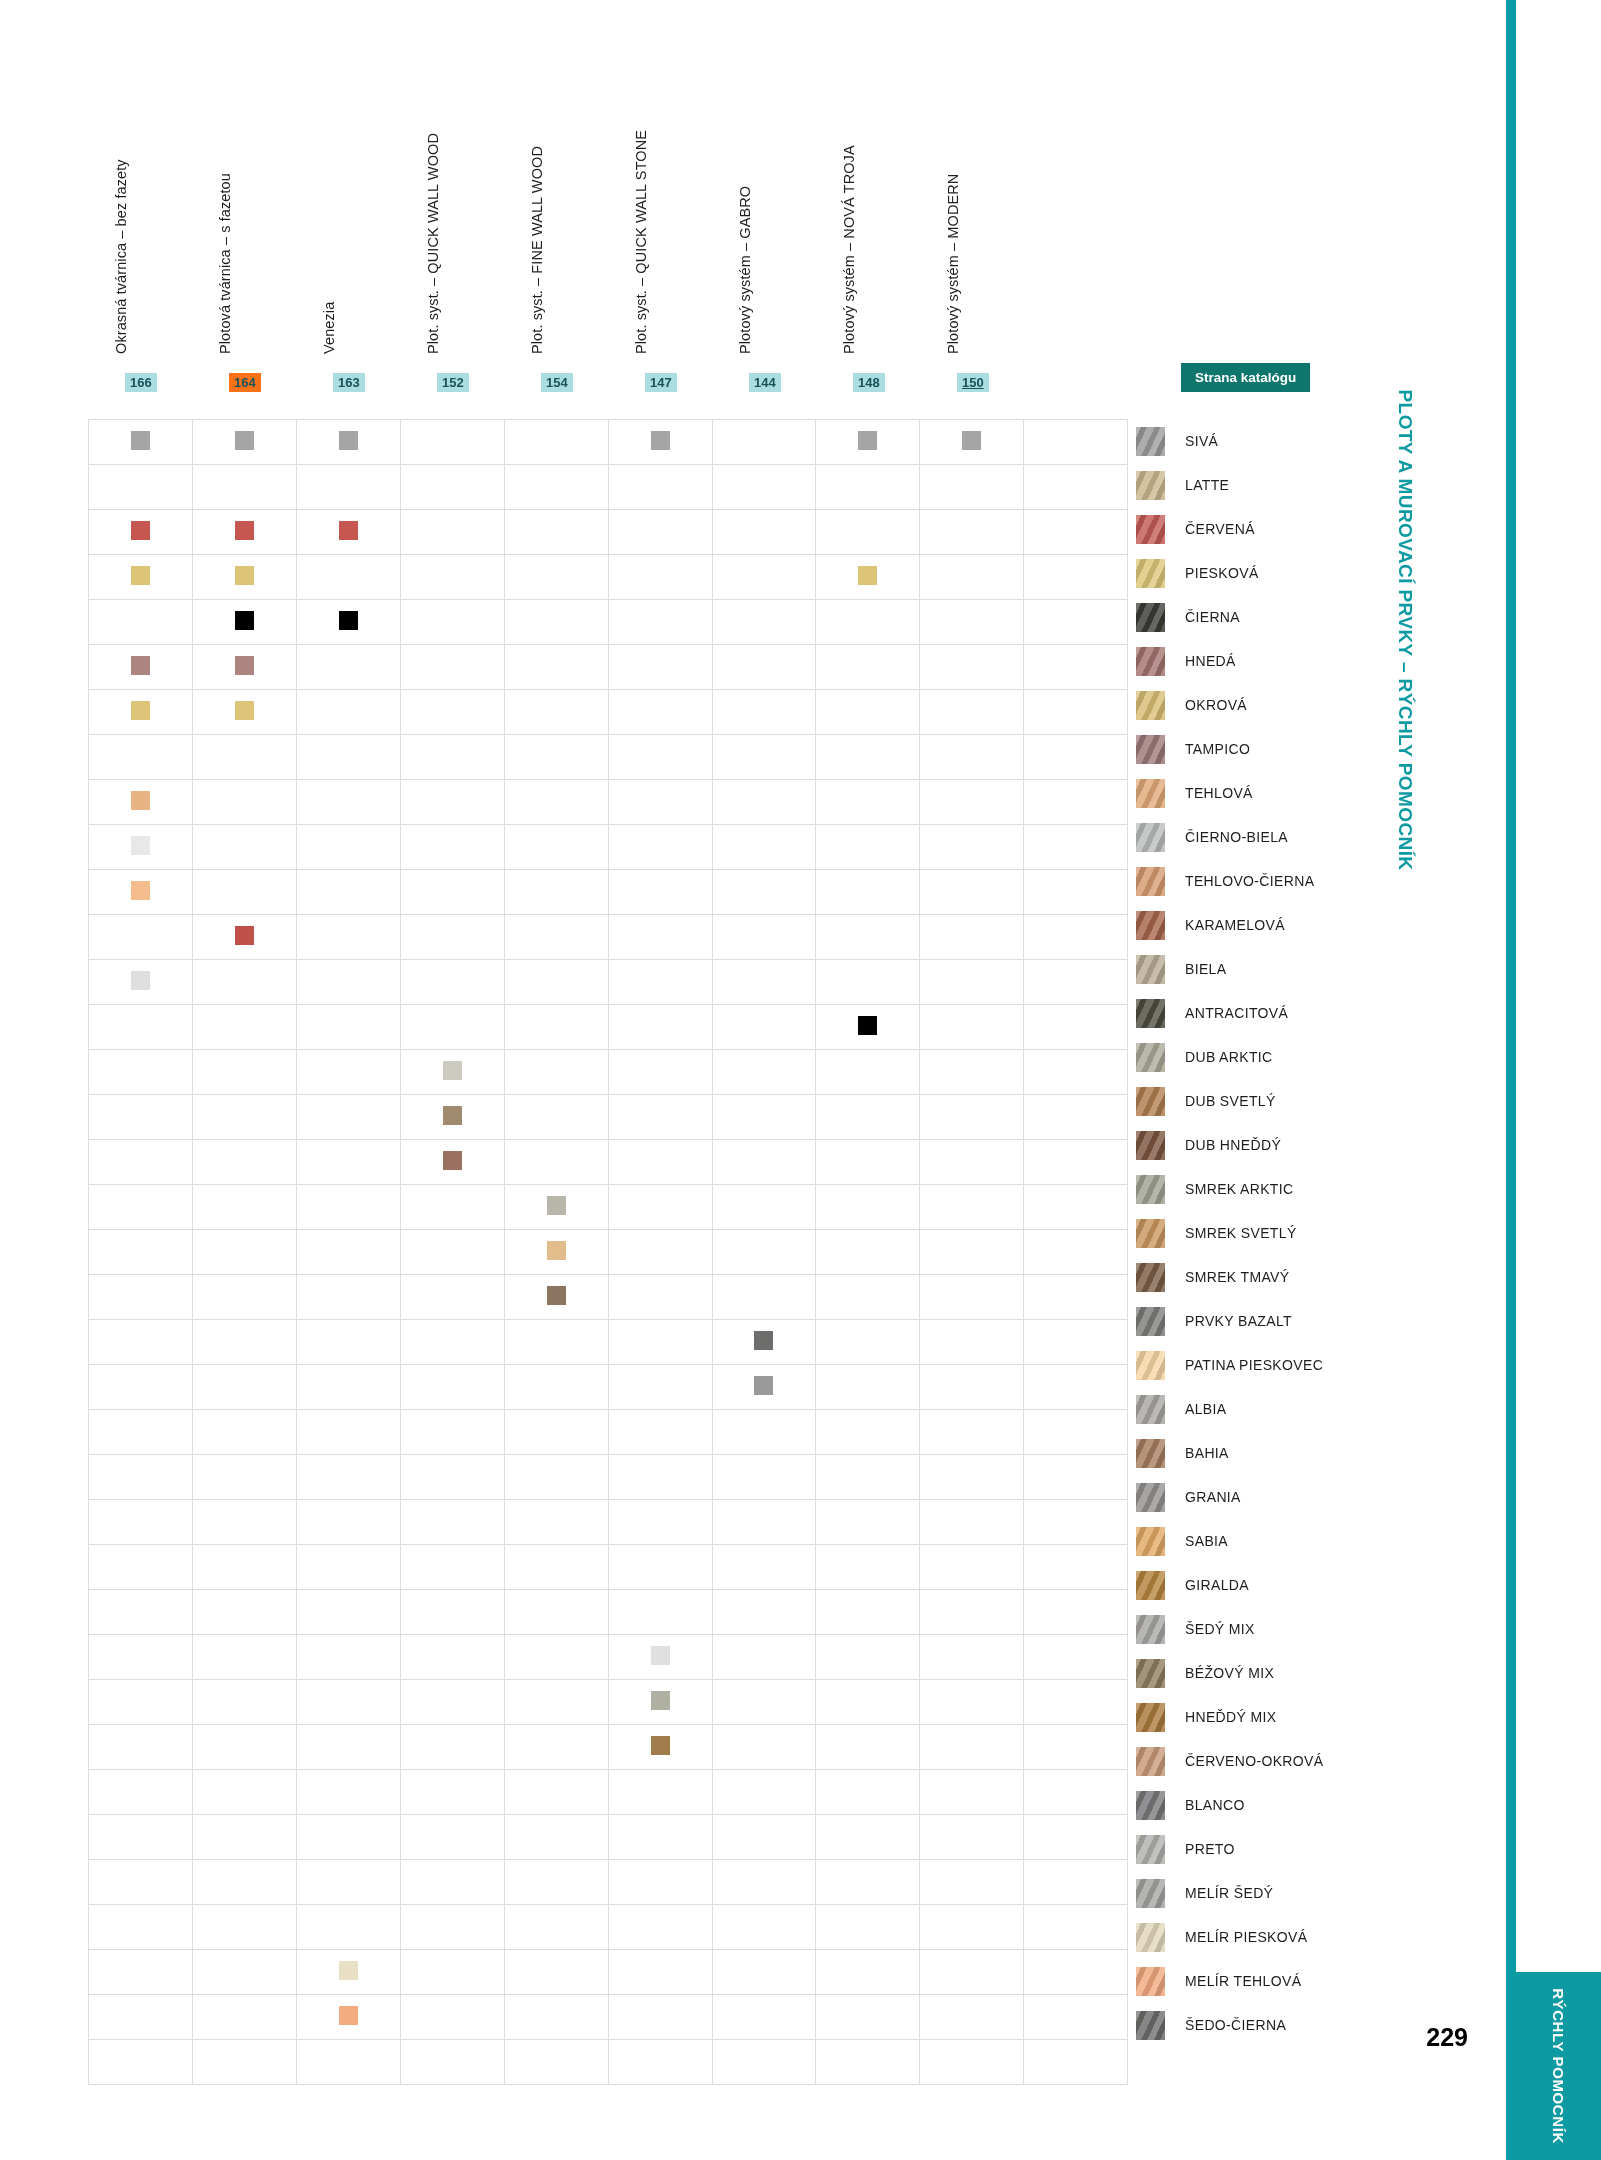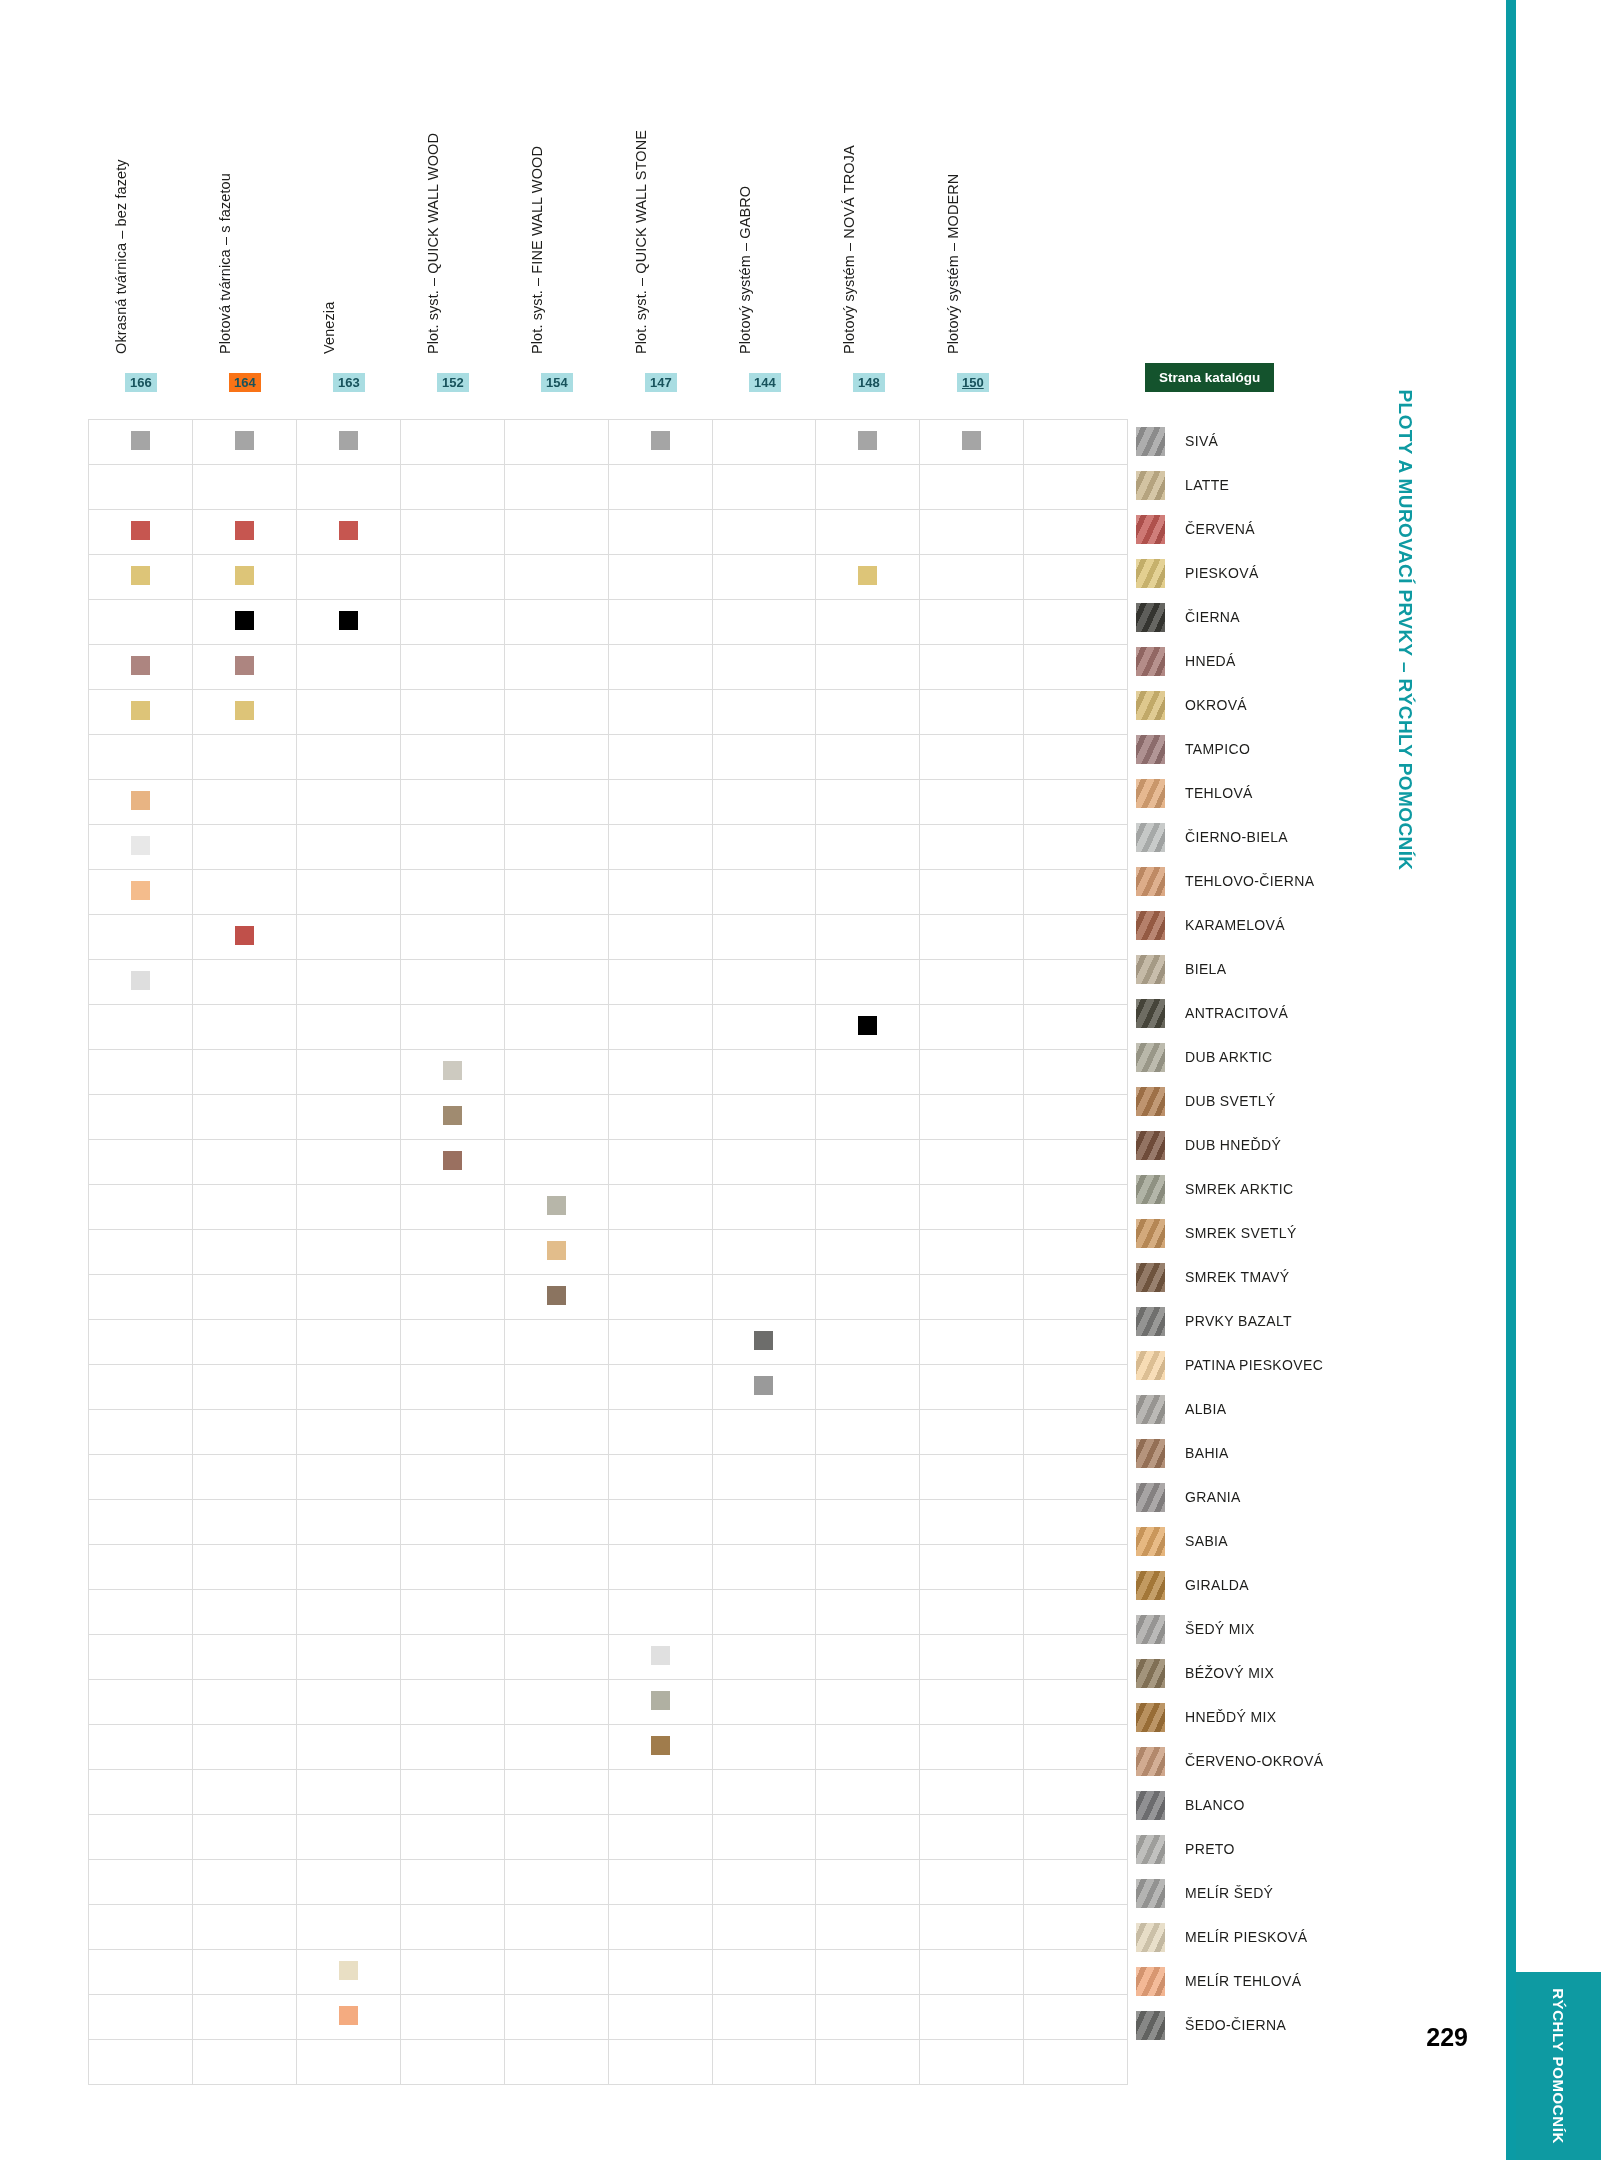--- a/index.html
+++ b/index.html
@@ -143,21 +143,21 @@
       <div class="page-badge" style="background: rgb(169, 221, 226);">144</div>
     </div>
     <div class="col-head" style="left: 857px;">
       <div class="vlabel">Plotový systém – NOVÁ TROJA</div>
       <div class="page-badge" style="background: rgb(169, 221, 226);">148</div>
     </div>
     <div class="col-head" style="left: 961px;">
       <div class="vlabel">Plotový systém – MODERN</div>
       <div class="page-badge" style="background: rgb(169, 221, 226); text-decoration: underline;">150</div>
     </div>
-    <div id="catalog-btn" style="background: #14532d;">Strana katalógu</div>
+    <div id="catalog-btn" style="background: #0f766e; margin-left: 36px;">Strana katalógu</div>
   </div>
 
 <table id="matrix">
   <tbody id="matrix-body">
       <tr>
         <td class="cell"><span class="dot" style="background: rgb(165, 165, 165);"></span></td>
         <td class="cell"><span class="dot" style="background: rgb(165, 165, 165);"></span></td>
         <td class="cell"><span class="dot" style="background: rgb(165, 165, 165);"></span></td>
         <td class="cell"></td>
         <td class="cell"></td>

